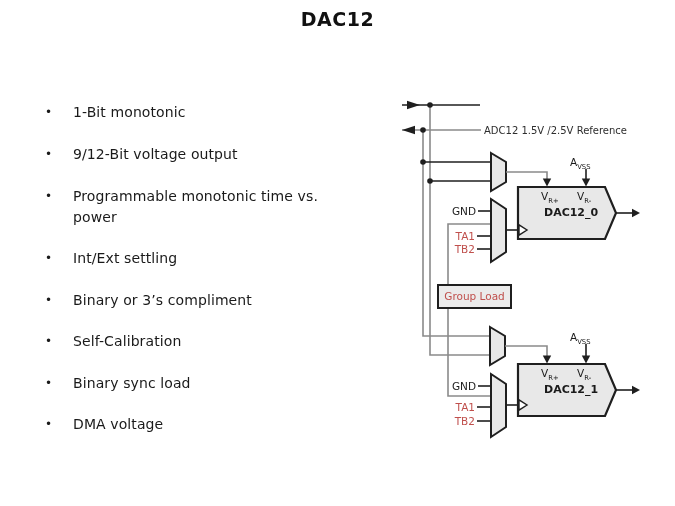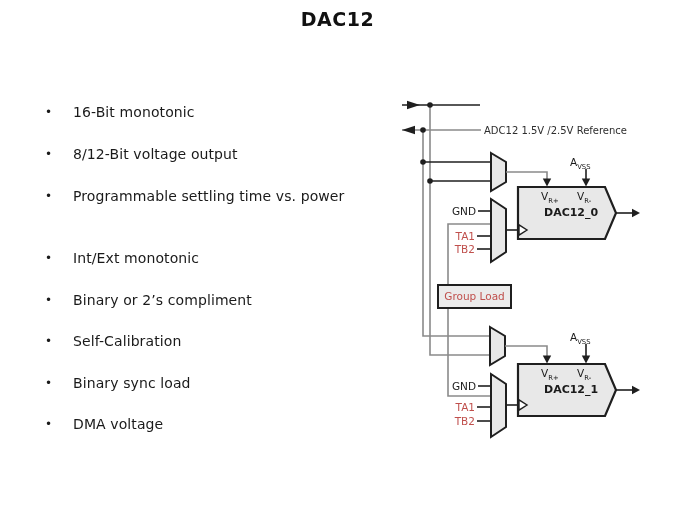--- a/index.html
+++ b/index.html
@@ -44,37 +44,37 @@
   .t-end{text-anchor:end;}
 </style>
 </head>
 <body>
 
 <h1 class="slide-title">DAC12</h1>
 
 <ul class="bullet-list" id="bullet-list">
     <li class="bullet-item" style="top: 102px;">
       <span class="bullet-marker">•</span>
-      <span class="bullet-text">16-Bit monotonic</span>
+      <span class="bullet-text">1-Bit monotonic</span>
     </li>
     <li class="bullet-item" style="top: 144px;">
       <span class="bullet-marker">•</span>
-      <span class="bullet-text">8/12-Bit voltage output</span>
+      <span class="bullet-text">9/12-Bit voltage output</span>
     </li>
     <li class="bullet-item" style="top: 186px;">
       <span class="bullet-marker">•</span>
-      <span class="bullet-text">Programmable settling time vs. power</span>
+      <span class="bullet-text">Programmable monotonic time vs. power</span>
     </li>
     <li class="bullet-item" style="top: 248px;">
       <span class="bullet-marker">•</span>
-      <span class="bullet-text">Int/Ext monotonic</span>
+      <span class="bullet-text">Int/Ext settling</span>
     </li>
     <li class="bullet-item" style="top: 290px;">
       <span class="bullet-marker">•</span>
-      <span class="bullet-text">Binary or 2’s compliment</span>
+      <span class="bullet-text">Binary or 3’s compliment</span>
     </li>
     <li class="bullet-item" style="top: 331px;">
       <span class="bullet-marker">•</span>
       <span class="bullet-text">Self-Calibration</span>
     </li>
     <li class="bullet-item" style="top: 373px;">
       <span class="bullet-marker">•</span>
       <span class="bullet-text">Binary sync load</span>
     </li>
     <li class="bullet-item" style="top: 414px;">

